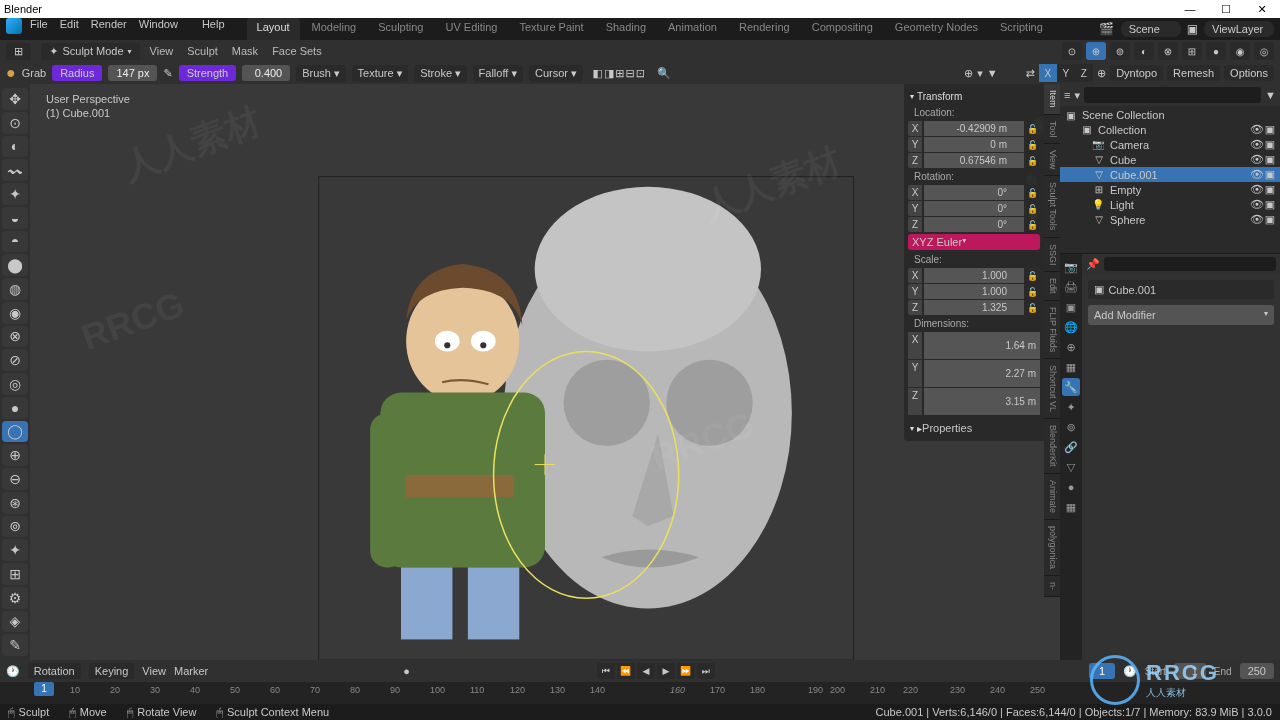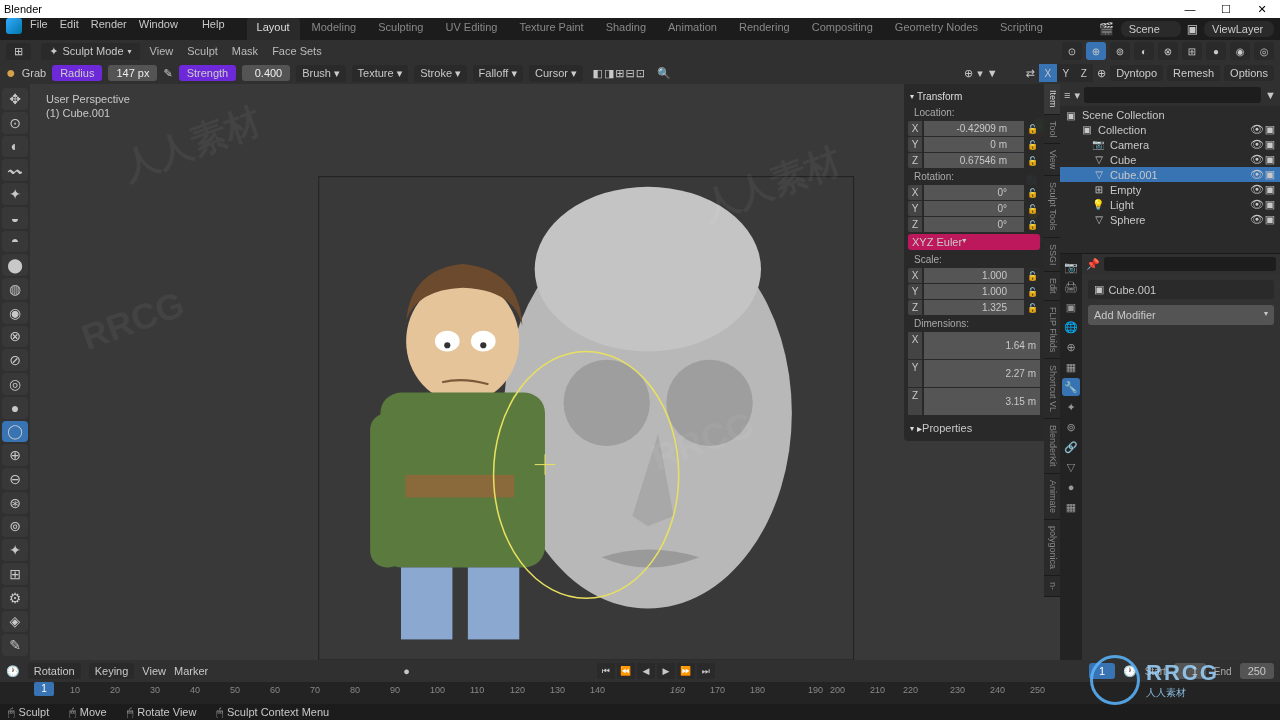--- a/index.html
+++ b/index.html
@@ -559,20 +559,21 @@
       <span>Move</span>
     </div>
   <div class="seg">
       <span>🖱</span>
       <span>Rotate View</span>
     </div>
   <div class="seg">
       <span>🖱</span>
       <span>Sculpt Context Menu</span>
     </div>
+  <div class="right">Cube.001 | Verts:6,146/0 | Faces:6,144/0 | Objects:1/7 | Memory: 83.9 MiB | 3.0.0</div>
 </div>
 
 <div class="wm" style="top:120px;left:120px">人人素材</div>
 <div class="wm" style="top:300px;left:80px">RRCG</div>
 <div class="wm" style="top:160px;left:700px">人人素材</div>
 <div class="wm" style="top:420px;left:650px">RRCG</div>
 <div class="rrcg">
   <div class="cir"></div>
   <div>
       <div class="txt">RRCG</div>

